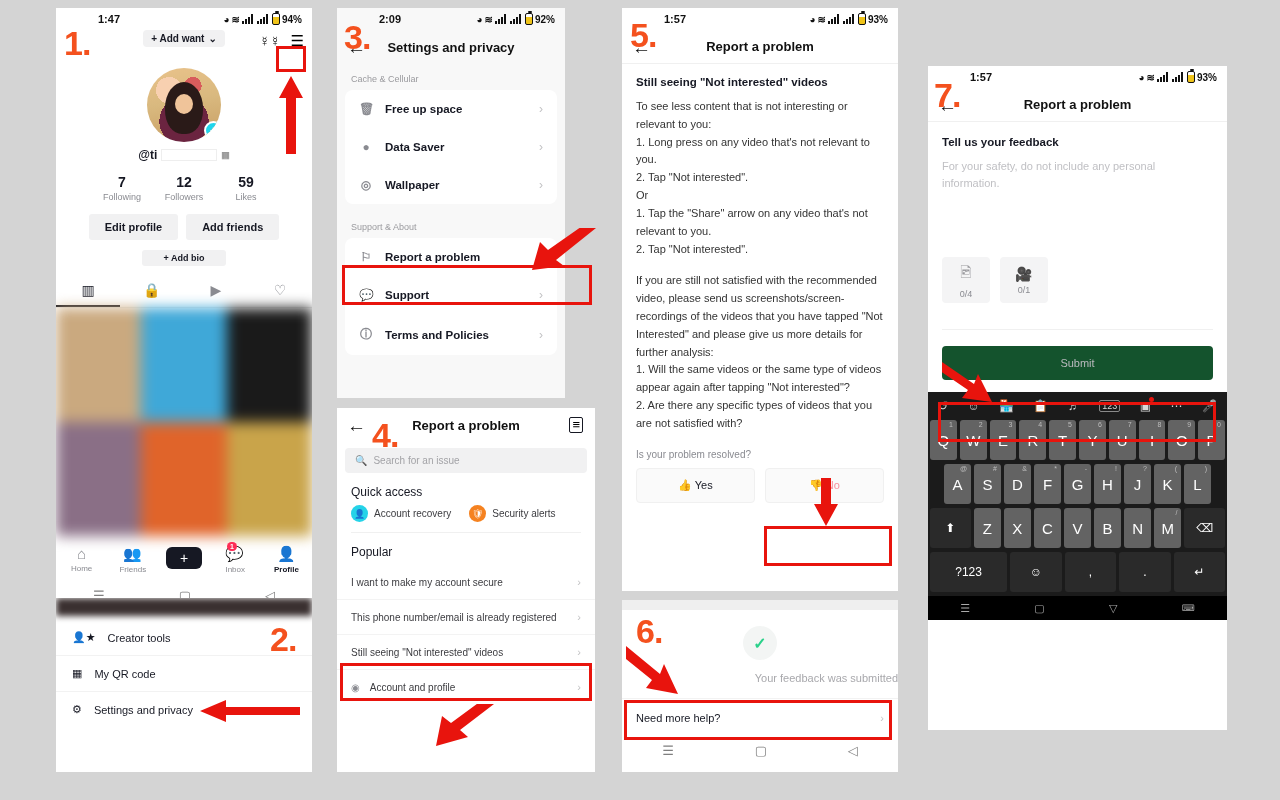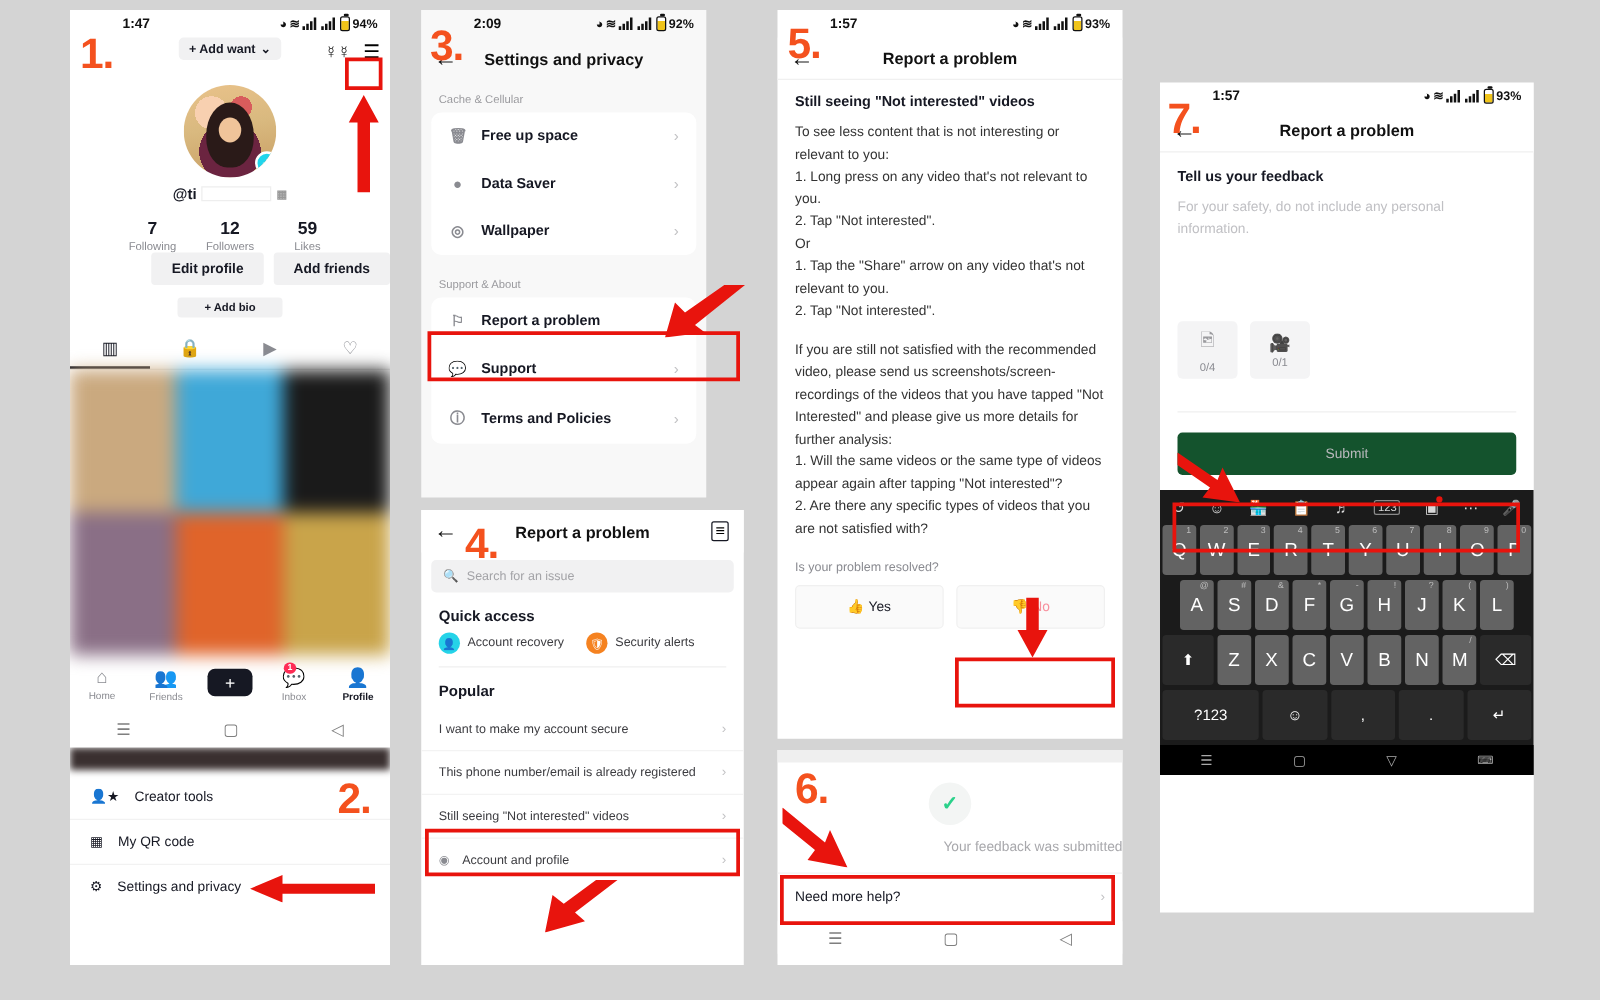--- a/index.html
+++ b/index.html
@@ -52,21 +52,21 @@
        linear-gradient(170deg,#e9c28a,#d9b97f 45%,#c79d62); overflow:hidden; }
   .avatar:before{content:"";position:absolute;left:18px;top:14px;width:38px;height:52px;border-radius:50% 50% 45% 45%;background:#2a1a18;}
   .avatar:after{content:"";position:absolute;left:28px;top:26px;width:18px;height:20px;border-radius:50%;background:#f0c49a;}
   .plusbadge { position:absolute; right:-2px; bottom:2px; width:19px; height:19px; border-radius:50%; background:#20d5ec; border:2px solid #fff; color:#fff; font-size:13px; line-height:15px; text-align:center; font-weight:bold; }
   .handle { text-align:center; margin-top:6px; font-size:12px; font-weight:bold; color:#161823; display:flex; justify-content:center; align-items:center; gap:4px; }
   .handle .redact { display:inline-block; width:56px; height:12px; background:#fff; border:1px solid #eee; }
   .stats { display:flex; justify-content:center; gap:0; margin-top:12px; }
   .stat { width:62px; text-align:center; }
   .stat .n { font-size:14px; font-weight:bold; color:#161823; }
   .stat .l { font-size:9px; color:#8a8b91; margin-top:2px; }
-  .pbtns { display:flex; justify-content:flex-end; gap:8px; }
+  .pbtns { display:flex; justify-content:center; gap:8px; margin-top:12px; }
   .pbtn { background:#f1f1f2; border-radius:3px; padding:7px 16px; font-size:11px; font-weight:bold; color:#161823; }
   .addbio { margin:10px auto 0; width:max-content; background:#f1f1f2; border-radius:3px; padding:3px 22px; font-size:9px; font-weight:bold; color:#161823; }
   .ptabs { display:flex; margin-top:10px; border-bottom:1px solid #eee; }
   .ptab { flex:1; text-align:center; padding:6px 0 7px; font-size:14px; color:#8a8b91; }
   .ptab.active { color:#161823; border-bottom:2px solid #161823; }
   .grid { height:228px; background:#2b2b2b; display:grid; grid-template-columns:repeat(3,1fr); grid-template-rows:repeat(2,1fr); filter:blur(7px); }
   .gc{width:100%;height:100%}
   .tabbar { display:flex; height:46px; align-items:center; background:#fff; }
   .tbi { flex:1; text-align:center; font-size:8px; color:#8a8b91; position:relative; }
   .tbi.act { color:#161823; font-weight:bold; }
@@ -87,21 +87,21 @@
   #p3 { left:337px; top:8px; width:228px; height:390px; background:#f8f8f8; }
   .sechdr { font-size:9px; color:#9a9a9e; padding:10px 14px 6px; }
   .card { background:#fff; border-radius:8px; margin:0 8px; }
   .crow { display:flex; align-items:center; gap:12px; padding:12px 14px; font-size:11.5px; font-weight:bold; color:#161823; position:relative; }
   .crow .chev { margin-left:auto; color:#c2c2c4; font-size:12px; font-weight:normal; }
   .crow .ico { width:14px; text-align:center; color:#8a8b91; font-size:12px; }
 
   
   #p4 { left:337px; top:408px; width:258px; height:364px; }
   .search { margin:6px 8px 0; background:#f1f1f2; border-radius:4px; padding:7px 10px; font-size:10px; color:#a3a3a7; display:flex; align-items:center; gap:6px; }
-  .s4h { font-size:12px; font-weight:bold; color:#161823; padding:12px 14px 6px; }
+  .s4h { font-size:12px; font-weight:normal; color:#161823; padding:12px 14px 6px; }
   .qa { display:flex; padding:0 14px 10px; gap:18px; }
   .qai { display:flex; align-items:center; gap:6px; font-size:10px; color:#3c3c40; }
   .dot { width:17px; height:17px; border-radius:50%; display:flex; align-items:center; justify-content:center; color:#fff; font-size:9px; }
   .sep { height:1px; background:#f0f0f0; margin:0 14px; }
   .prow { display:flex; align-items:center; padding:11px 14px; font-size:10px; color:#3c3c40; border-bottom:1px solid #f3f3f3; }
   .prow .chev { margin-left:auto; color:#c2c2c4; font-size:11px; }
 
   
   #p5 { left:622px; top:8px; width:276px; height:583px; }
   .artbody { padding:12px 14px 0; }

